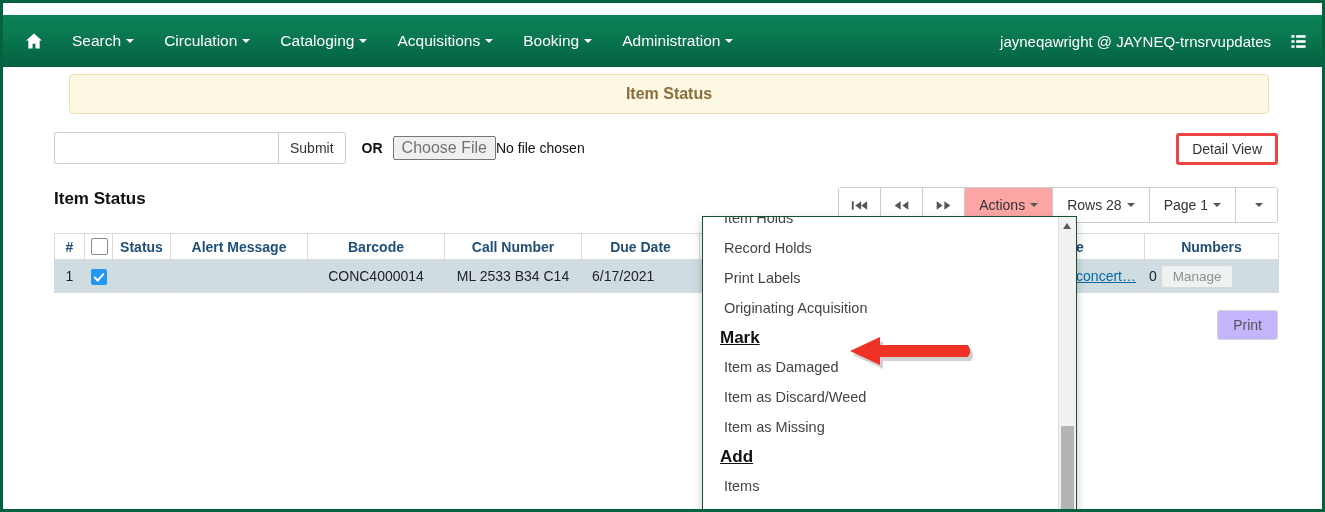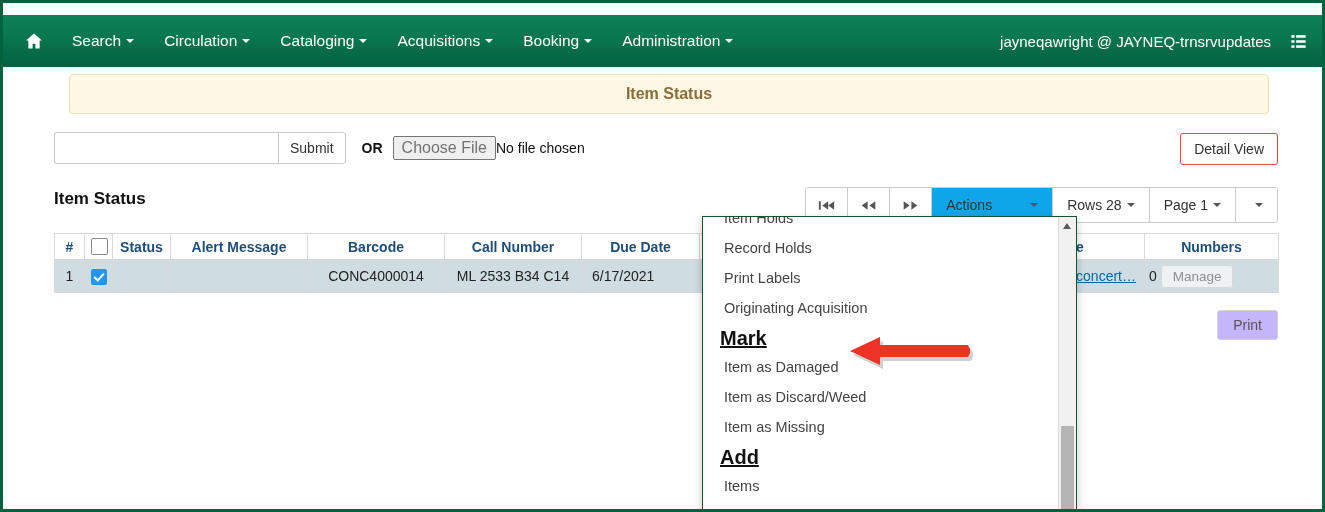--- a/index.html
+++ b/index.html
@@ -77,21 +77,21 @@
   .choose-file {
     border:1px solid #767676; background:#efefef; color:#737373;
     font-size:16px; font-family:"Liberation Sans", sans-serif;
     padding:2px 8px; border-radius:2px; cursor:pointer;
   }
   .no-file { font-size:14px; color:#111111; }
 
   .detail-view-btn {
     position:absolute; right:44px; top:130px;
     height:32px; box-sizing:border-box; padding:0 13px;
-    border:1px solid #ef4444; border-radius:3px;
+    border:3px solid #ef4444; border-radius:3px;
     background:#ffffff; color:#333333; font-size:14px;
     font-family:"Liberation Sans", sans-serif; cursor:pointer;
   }
 
   
   .section-title {
     position:absolute; left:51px; top:186px;
     font-size:17px; font-weight:bold; color:#111111;
   }
   .toolbar {
@@ -100,21 +100,21 @@
     border:1px solid #cccccc; border-radius:3px; overflow:hidden;
     background:#ffffff;
   }
   .tb-btn {
     display:flex; align-items:center; justify-content:center;
     padding:0 14px; font-size:14px; color:#333333;
     border-right:1px solid #cccccc; cursor:pointer; background:#ffffff;
     white-space:nowrap; font-family:"Liberation Sans", sans-serif;
   }
   .tb-btn:last-child { border-right:none; }
-  .tb-btn.active { background:#0ea5e9; color:#333333;gap:33px; }
+  .tb-btn.active { background:#fca5a5; color:#333333; }
   .tb-btn.icon { color:#555555; font-size:13px; padding:0 12px; }
   .tb-btn .caret-down { border-top-color:#555555; }
 
   
   .grid {
     position:absolute; left:51px; top:230px; width:1224px;
     border-collapse:collapse; table-layout:fixed;
     font-size:14px;
   }
   .grid th {
@@ -161,21 +161,21 @@
     background:#ffffff; border:1px solid #14532d;
     box-shadow:0 4px 9px rgba(0,0,0,.22);
     box-sizing:border-box; overflow:hidden; z-index:40;
   }
   .menu-inner { position:absolute; left:0; top:-14px; width:353px; }
   .menu-item {
     padding:4px 0 4px 21px; font-size:14.5px; color:#444444;
     line-height:22px; cursor:pointer; white-space:nowrap;
   }
   .menu-header {
-    padding:4px 0 3px 17px; font-size:20px; color:#111111;
+    padding:4px 0 3px 17px; font-size:17px; color:#111111;
     font-weight:bold; text-decoration:underline; line-height:22px;
   }
   .menu-scroll {
     position:absolute; right:0; top:0; width:17px; height:100%;
     background:#f1f1f1; border-left:1px solid #dcdcdc; cursor:pointer;
   }
   .menu-scroll .up-arrow {
     position:absolute; left:4px; top:6px; width:0; height:0;
     border-left:4.5px solid transparent; border-right:4.5px solid transparent;
     border-bottom:6px solid #5a5a5a;

